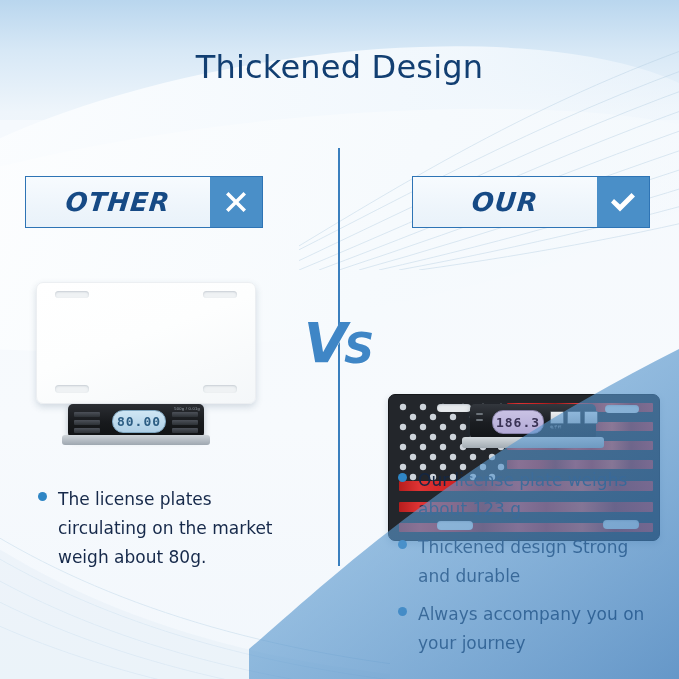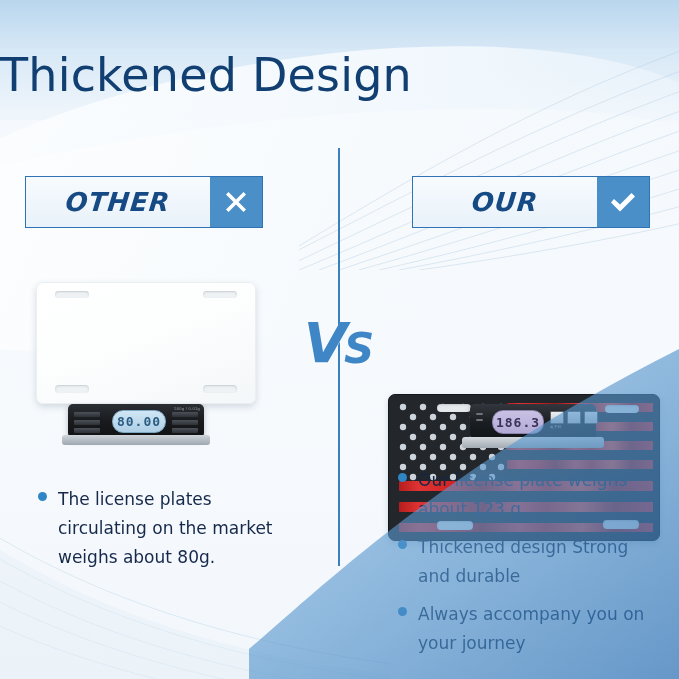--- a/index.html
+++ b/index.html
@@ -44,22 +44,22 @@
     position:absolute;left:-30px;bottom:-20px;width:420px;height:230px;
     overflow:hidden;opacity:.65;
   }
   .corner-wedge{
     position:absolute;right:0;bottom:0;width:430px;height:330px;
     overflow:hidden;pointer-events:none;
   }
 
   
   .title{
-    position:absolute;left:0;top:48px;width:679px;text-align:left;
-    font-size:46px;font-weight:400;letter-spacing:.2px;
+    position:absolute;left:0;top:48px;width:679px;text-align:center;
+    font-size:32px;font-weight:400;letter-spacing:.2px;
     color:#123f72;
     font-family:"DejaVu Sans","Liberation Sans",sans-serif;
   }
 
   
   .cmp-box{
     position:absolute;height:50px;
     border:1.5px solid #2e74b5;
     background:linear-gradient(to bottom,#f7fbfe 0%,#eef5fb 60%,#e9f2fa 100%);
     display:flex;align-items:stretch;
@@ -392,21 +392,21 @@
       <div class="key"></div>
       <div class="key"></div>
       <div class="key"></div>
     </div>
     <div class="keylabel">电子秤</div>
   </div>
 
   <div class="bullets left">
     <div class="bullet">
       <span class="dot"></span>
-      <span class="btext">The license plates circulating on the market weighs about 80g.</span>
+      <span class="btext">The license plates circulating on the market weigh about 80g.</span>
     </div>
   </div>
 
   <div class="bullets right">
     <div class="bullet">
       <span class="dot"></span>
       <span class="btext">Our license plate weighs about 123 g</span>
     </div>
     <div class="bullet">
       <span class="dot"></span>

